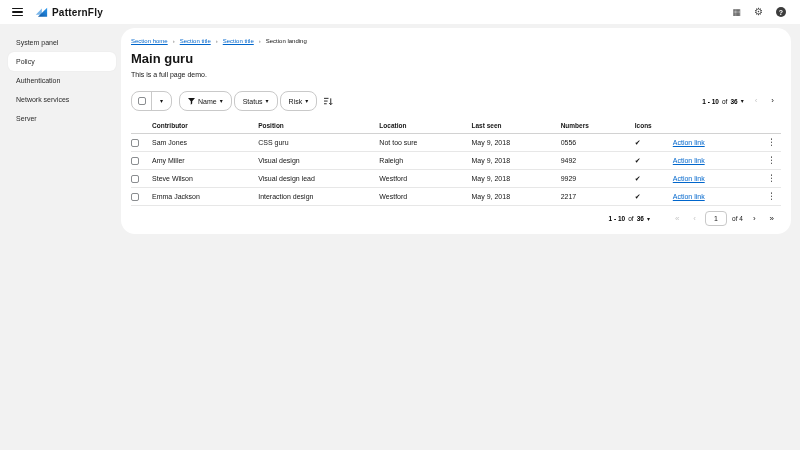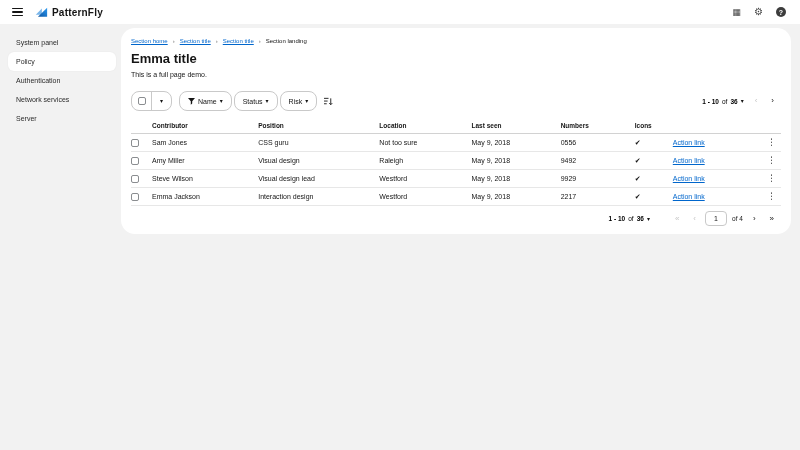--- a/index.html
+++ b/index.html
@@ -186,21 +186,21 @@
             <a class="crumb-label">Section title</a>
             <span class="sep">›</span>
           </span>
 
           <span class="crumb current">
             <a class="crumb-label">Section landing</a>
 
           </span>
         </nav>
 
-      <h1 class="page-title">Emma title</h1>
+      <h1 class="page-title">Main guru</h1>
       <p class="page-subtitle">This is a full page demo.</p>
 
       <div class="toolbar">
         <div class="split-btn">
           <span class="split-check">
               <input type="checkbox" class="bulk-check" style="">
             </span>
           <button class="split-caret">
               <span class="caret">▾</span>
             </button>

